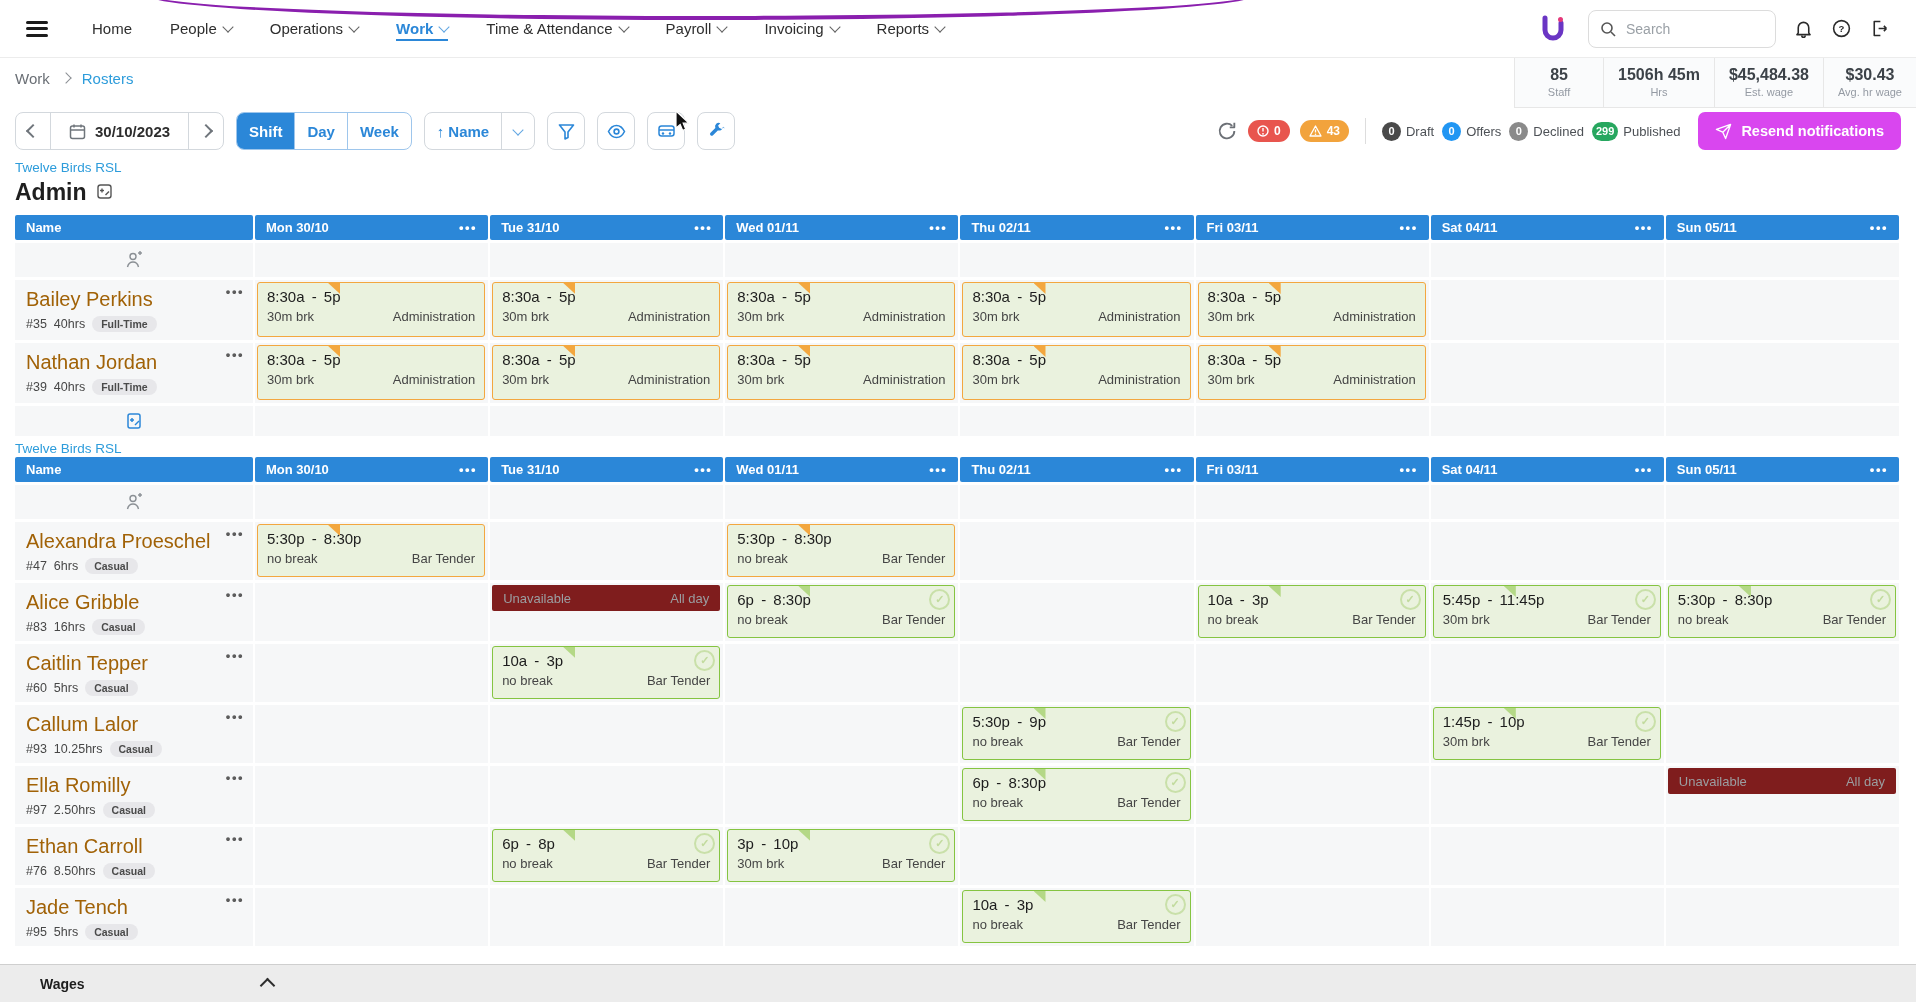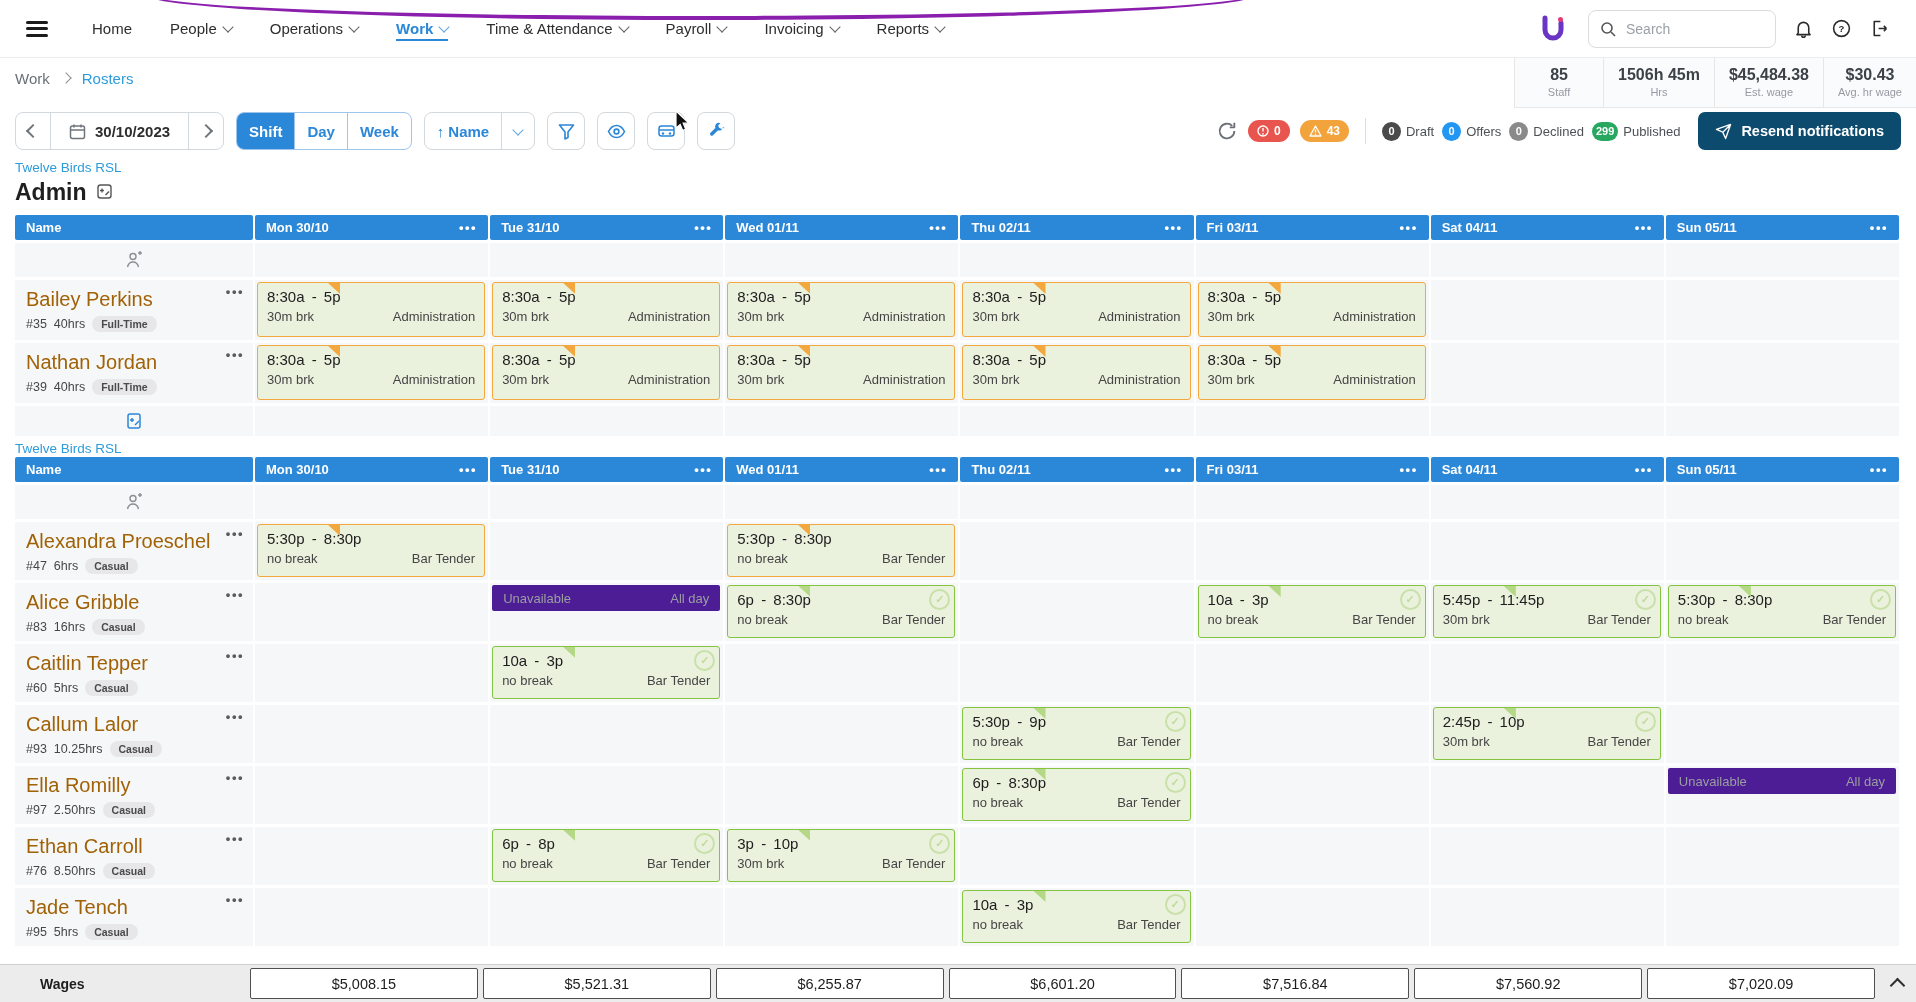--- a/index.html
+++ b/index.html
@@ -52,21 +52,21 @@
   .icon-btn{width:36px;height:36px;border:1px solid #d3d8dd;border-radius:8px;background:#fff;display:flex;align-items:center;justify-content:center;color:#2b87d8;cursor:pointer;}
   .tb-right{margin-left:auto;display:flex;align-items:center;gap:10px;}
   .refresh{color:#6c7076;width:22px;height:22px;cursor:pointer;}
   .pill{height:22px;border-radius:11px;display:inline-flex;align-items:center;gap:5px;padding:0 9px;color:#fff;font-size:12px;font-weight:700;cursor:pointer;}
   .pill.error{background:#e8554e;}
   .pill.warn{background:#f2a33c;}
   .vdiv{width:1px;height:26px;background:#ddd;margin:0 6px;}
   .cnt{display:flex;align-items:center;gap:5px;margin-right:8px;}
   .dot{min-width:19px;height:19px;border-radius:10px;color:#fff;font-size:11px;font-weight:700;display:flex;align-items:center;justify-content:center;padding:0 4px;box-sizing:border-box;}
   .cnt .lbl{font-size:13px;color:#4d5156;}
-  .resend-btn{background:#0c4a6e;color:#fff;border:none;height:38px;border-radius:7px;padding:0 17px;font-size:14.5px;font-weight:700;display:flex;align-items:center;gap:9px;cursor:pointer;font-family:"Liberation Sans",sans-serif;}
+  .resend-btn{background:#d946ef;color:#fff;border:none;height:38px;border-radius:7px;padding:0 17px;font-size:14.5px;font-weight:700;display:flex;align-items:center;gap:9px;cursor:pointer;font-family:"Liberation Sans",sans-serif;}
   
   .section{padding:0 15px;}
   .venue-link{color:#2d9cdb;font-size:13.5px;cursor:pointer;display:inline-block;}
   .section-title{font-size:23px;font-weight:800;color:#1f1f1f;display:flex;align-items:center;gap:9px;margin:3px 0 9px;}
   .rtable{width:1886px;}
   .trow{display:flex;margin-bottom:3px;position:relative;}
   .th{background:#2b87d8;color:#fff;font-size:13px;font-weight:700;height:25px;display:flex;align-items:center;padding:0 11px;margin-right:2px;border-radius:2px;box-sizing:border-box;}
   .th.name-col{width:238px;flex:none;}
   .th.day-col{flex:1;justify-content:space-between;cursor:default;}
   .dots{letter-spacing:1.5px;font-weight:700;cursor:pointer;}
@@ -80,21 +80,21 @@
   .meta{margin-top:5px;display:flex;align-items:center;gap:7px;font-size:12.5px;color:#474747;}
   .badge{background:#e7e7ea;border-radius:9px;padding:2px 9px;font-size:10.5px;font-weight:700;color:#4a4a4a;}
   .row-menu{position:absolute;top:4px;right:9px;color:#5c5c5c;font-size:13px;letter-spacing:1.5px;font-weight:700;cursor:pointer;}
   .shift{position:absolute;top:2px;left:2px;right:3px;bottom:3px;background:#eaf2de;border:1px solid #85c441;border-radius:3px;padding:5px 9px;box-sizing:border-box;overflow:hidden;cursor:pointer;}
   .shift.warning{border-color:#f3a73f;}
   .shift .t{font-size:15px;color:#1d1d1d;font-weight:500;word-spacing:3px;}
   .shift .b2{display:flex;justify-content:space-between;font-size:13px;color:#454545;margin-top:4px;}
   .fold{position:absolute;top:0;left:31%;width:12px;height:11px;background:#b4d886;clip-path:polygon(0 0,100% 0,100% 100%);}
   .shift.warning .fold{background:#f3a73f;}
   .check{position:absolute;top:3px;right:4px;width:17px;height:17px;border:2px solid #c9e0a9;border-radius:50%;color:#c2db9e;font-size:11px;font-weight:700;display:flex;align-items:center;justify-content:center;}
-  .unavail{position:absolute;top:2px;left:2px;right:3px;height:26px;background:#4c1d95;border-radius:2px;display:flex;align-items:center;justify-content:space-between;padding:0 11px;font-size:13px;color:#9b9ea1;box-sizing:border-box;}
+  .unavail{position:absolute;top:2px;left:2px;right:3px;height:26px;background:#7f1d1d;border-radius:2px;display:flex;align-items:center;justify-content:space-between;padding:0 11px;font-size:13px;color:#9b9ea1;box-sizing:border-box;}
   
   .wages{position:fixed;left:0;right:0;bottom:0;height:38px;background:#ececec;border-top:1px solid #cfcfcf;display:flex;align-items:center;z-index:30;padding-right:2px;box-sizing:border-box;}
   .wages-label{width:250px;flex:none;font-size:14px;font-weight:700;color:#1e1e1e;padding-left:40px;box-sizing:border-box;}
   .wbox{flex:1;height:29px;background:#fff;border:1px solid #4f4f4f;border-radius:2px;margin-right:5px;display:flex;align-items:center;justify-content:center;font-size:14.5px;color:#1c1c1c;}
   .wcollapse{width:34px;height:29px;display:flex;align-items:center;justify-content:center;cursor:pointer;}
   .chev-up{width:9px;height:9px;border-left:2px solid #2e2e2e;border-top:2px solid #2e2e2e;transform:rotate(45deg);margin-top:4px;}
   
   .cursor{position:absolute;left:672px;top:110px;z-index:99;pointer-events:none;}
 </style>
 </head>
@@ -713,21 +713,21 @@
                 <span>no break</span>
                 <span>Bar Tender</span>
               </div>
             </div>
           </div>
           <div class="td day-col" style="height: 58px;"></div>
           <div class="td day-col" style="height: 58px;">
             <div class="shift">
               <span class="fold"></span>
               <span class="check">✓</span>
-              <div class="t">2:45p - 10p</div>
+              <div class="t">1:45p - 10p</div>
               <div class="b2">
                 <span>30m brk</span>
                 <span>Bar Tender</span>
               </div>
             </div>
           </div>
           <div class="td day-col" style="height: 58px;"></div>
         </div>
         <div class="trow staff">
           <div class="td name-col" style="height: 58px;">
@@ -826,29 +826,20 @@
           </div>
           <div class="td day-col" style="height: 58px;"></div>
           <div class="td day-col" style="height: 58px;"></div>
           <div class="td day-col" style="height: 58px;"></div>
         </div>
       </div></div>
   </div>
 
 <div class="wages">
   <div class="wages-label">Wages</div>
-  <div id="wage-values" style="display:flex;flex:1;">
-      <div class="wbox">$5,008.15</div>
-      <div class="wbox">$5,521.31</div>
-      <div class="wbox">$6,255.87</div>
-      <div class="wbox">$6,601.20</div>
-      <div class="wbox">$7,516.84</div>
-      <div class="wbox">$7,560.92</div>
-      <div class="wbox">$7,020.09</div>
-    </div>
   <div class="wcollapse">
       <span class="chev-up"></span>
     </div>
 </div>
 
 <div class="cursor">
   <svg width="22" height="24" viewBox="0 0 22 24">
       <path d="M4 1v17l4.2-3.6 2.5 6 3-1.2-2.5-6H17z" fill="#111" stroke="#fff" stroke-width="1.2"></path>
     </svg>
 </div>

